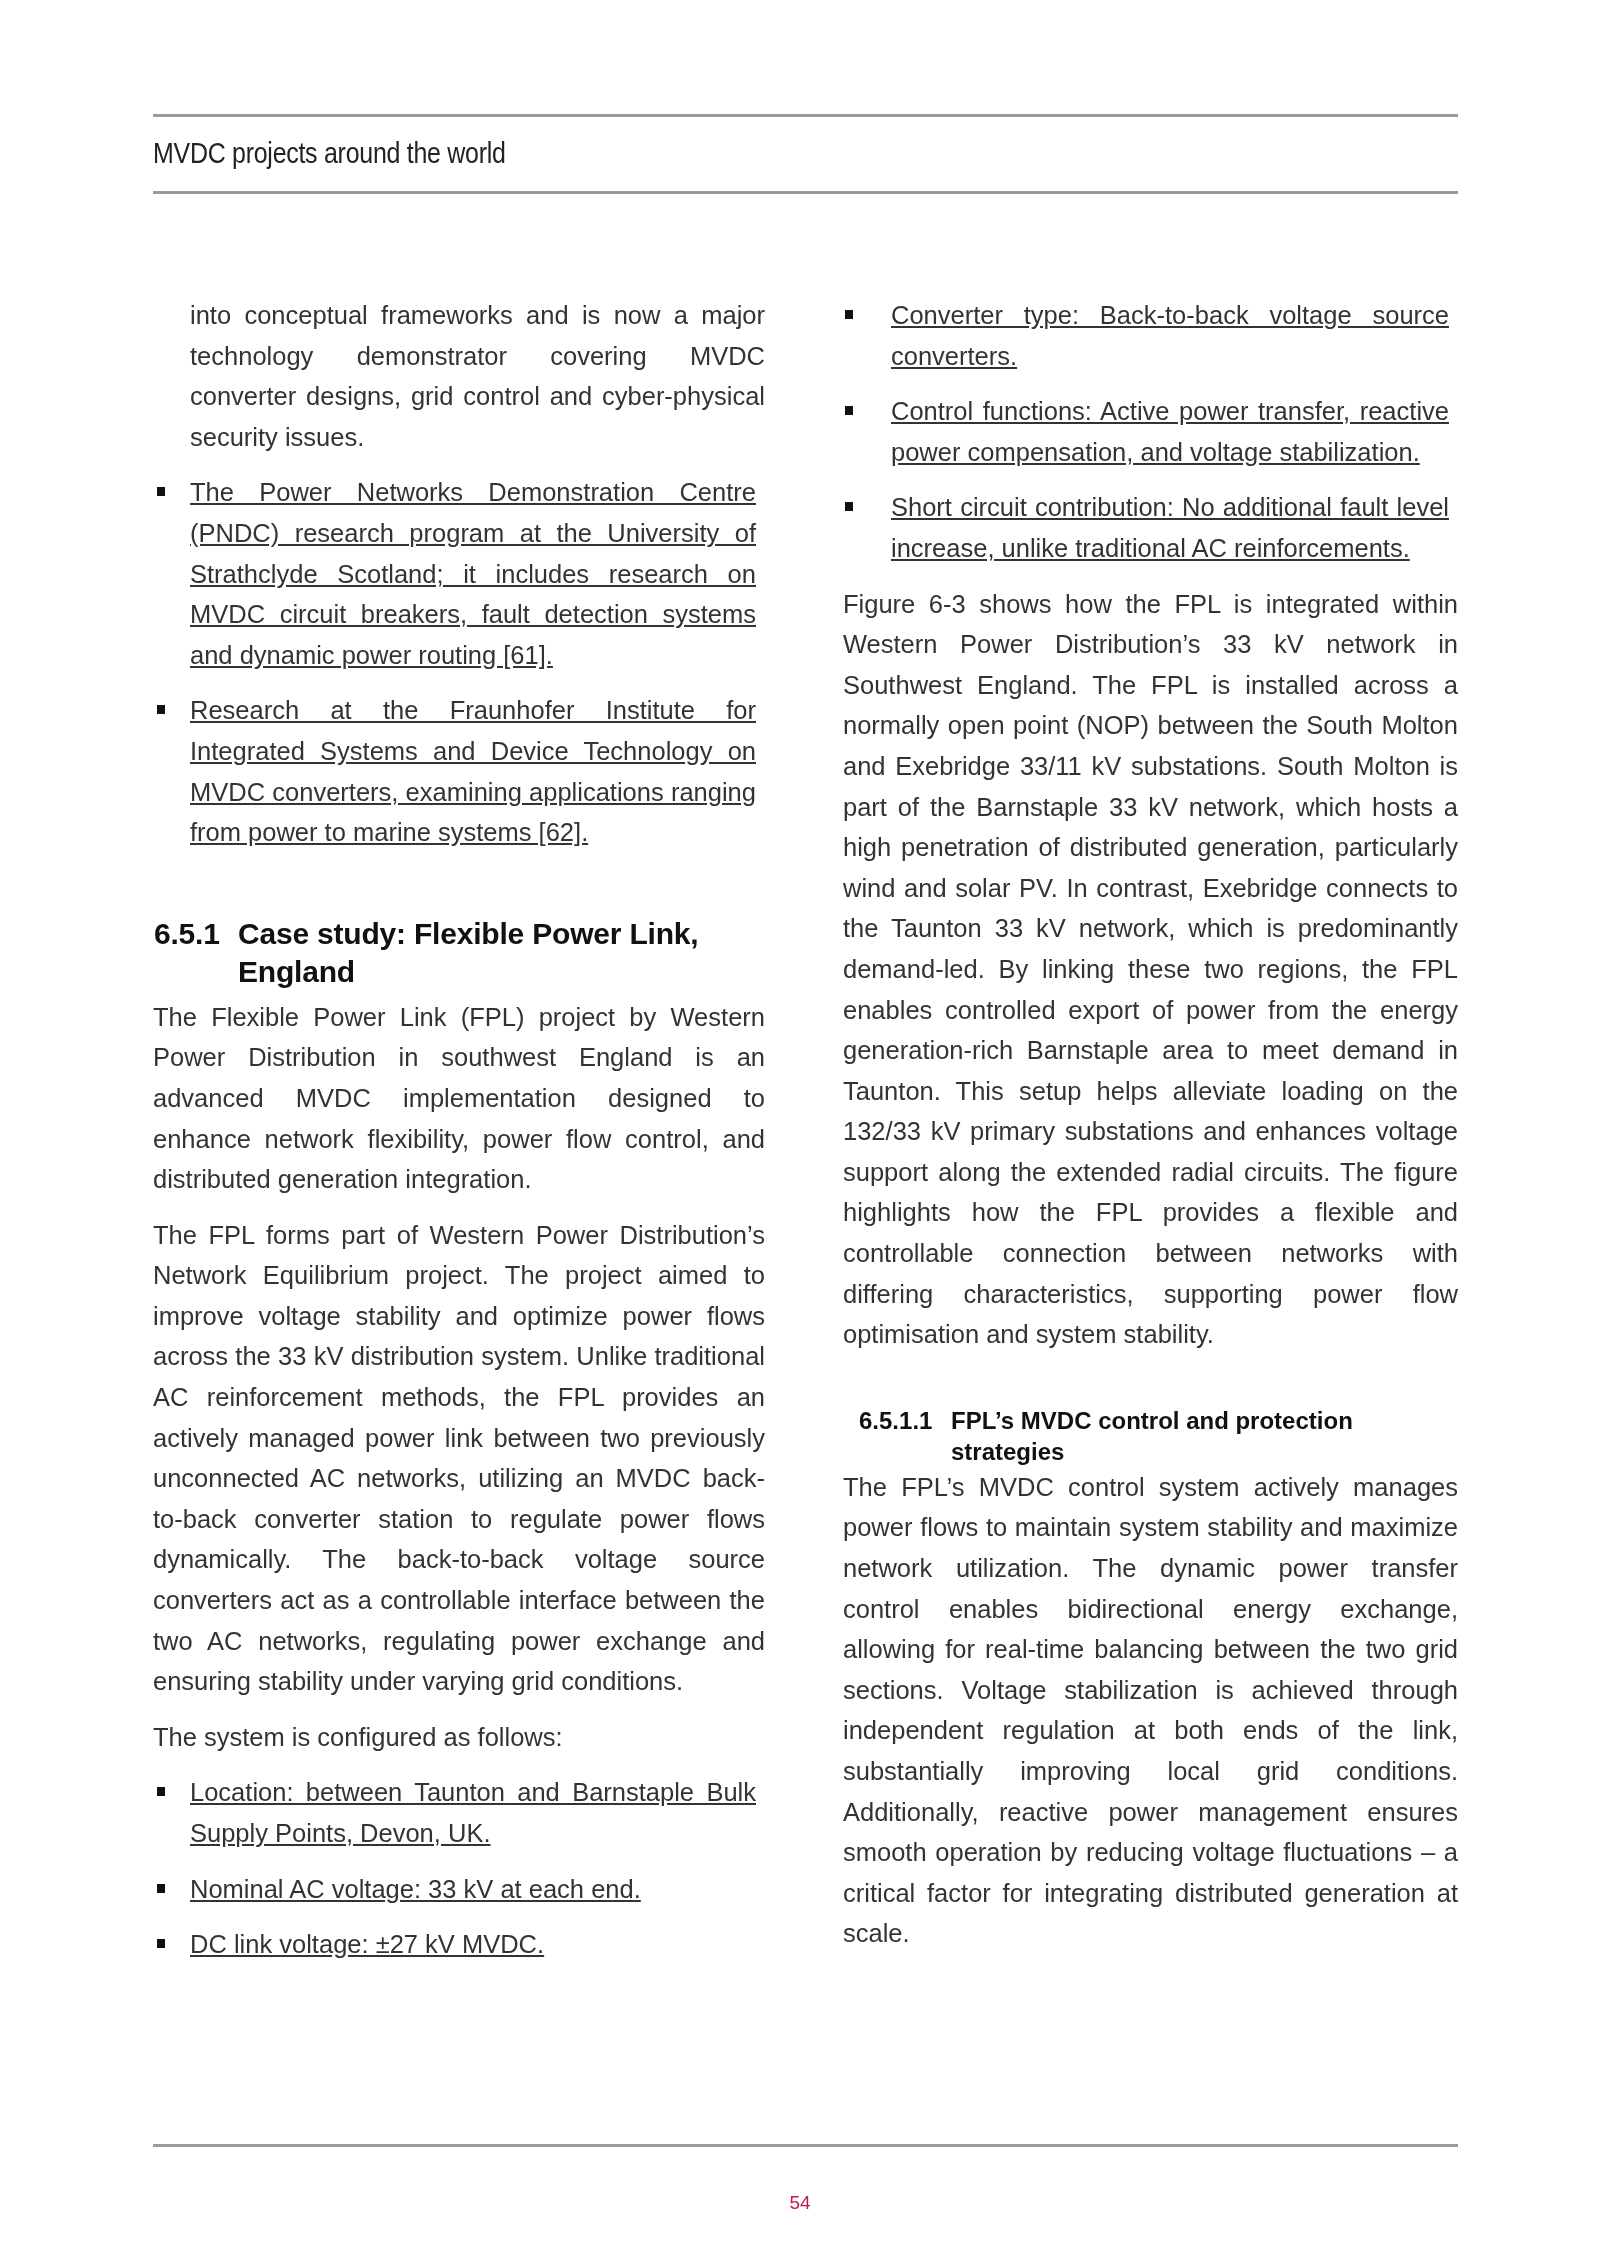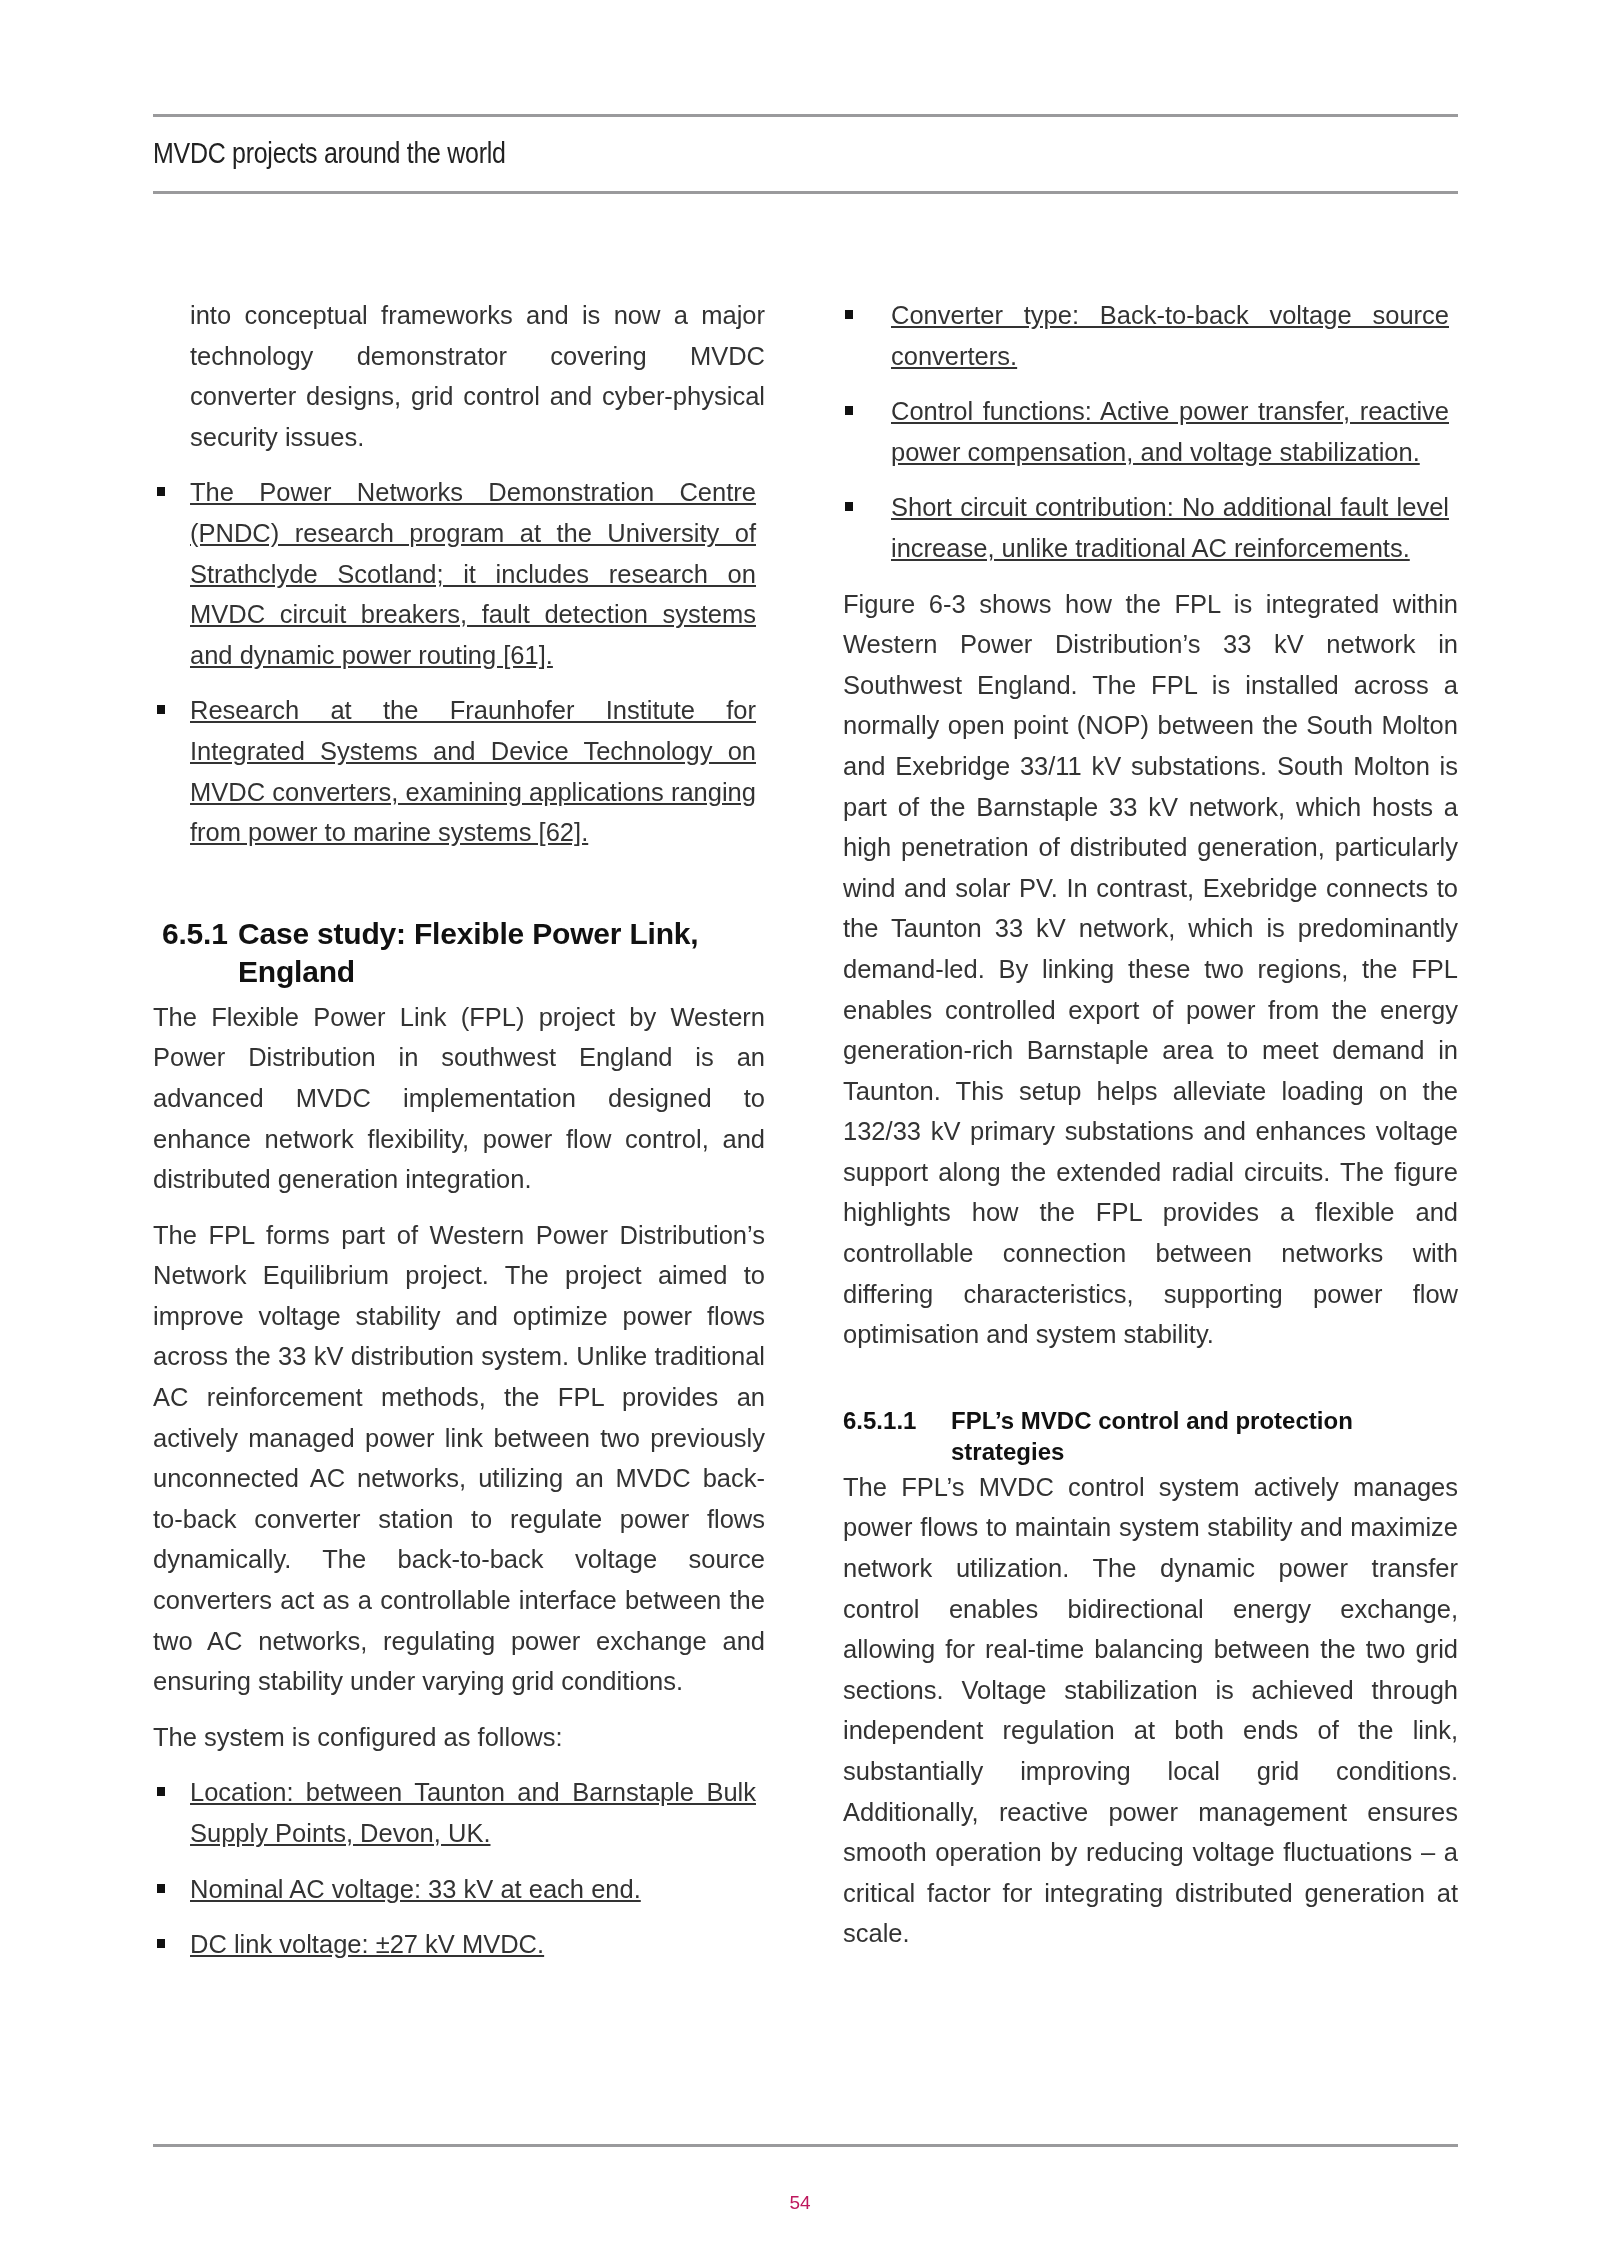--- a/index.html
+++ b/index.html
@@ -84,37 +84,37 @@
       margin: 62px 0 0 0;
       font-size: 30px;
       line-height: 38px;
       font-weight: bold;
       color: #111;
       padding-left: 85px;
       letter-spacing: -0.2px;
     }
     h2.section .num {
       position: absolute;
-      left: 9px;
+      left: 1px;
       top: 0;
     }
     h2.section + p.body { margin-top: 6px; }
 
     h3.subsection {
       position: relative;
       margin: 50px 0 0 0;
       font-size: 24px;
       line-height: 31px;
       font-weight: bold;
       color: #111;
       padding-left: 108px;
     }
     h3.subsection .num {
       position: absolute;
-      left: 0;
+      left: 16px;
       top: 0;
     }
     h3.subsection + p.body { margin-top: 0px; }
 
     .page-number {
       position: absolute;
       left: 0;
       width: 1600px;
       top: 2192px;
       text-align: center;

